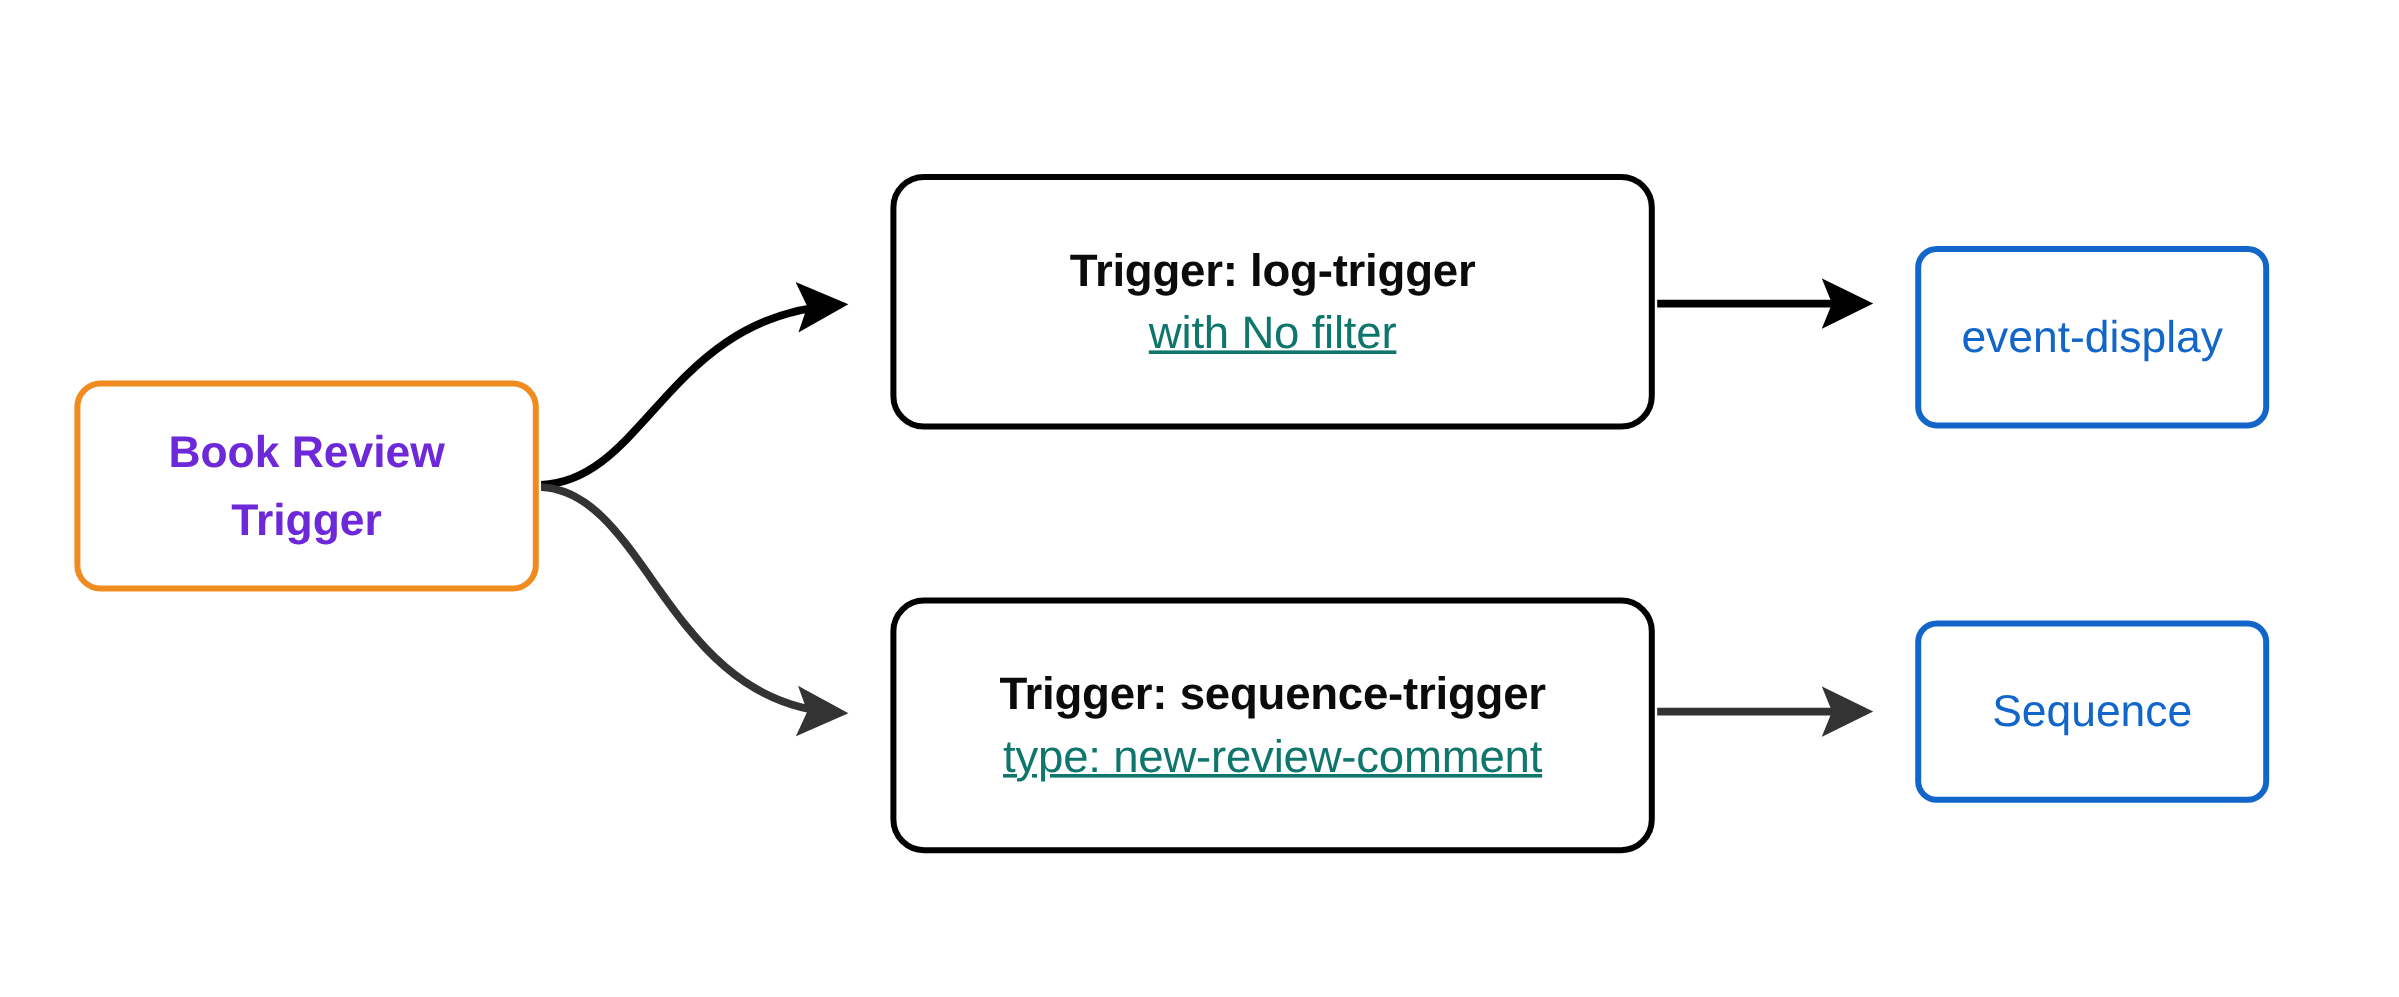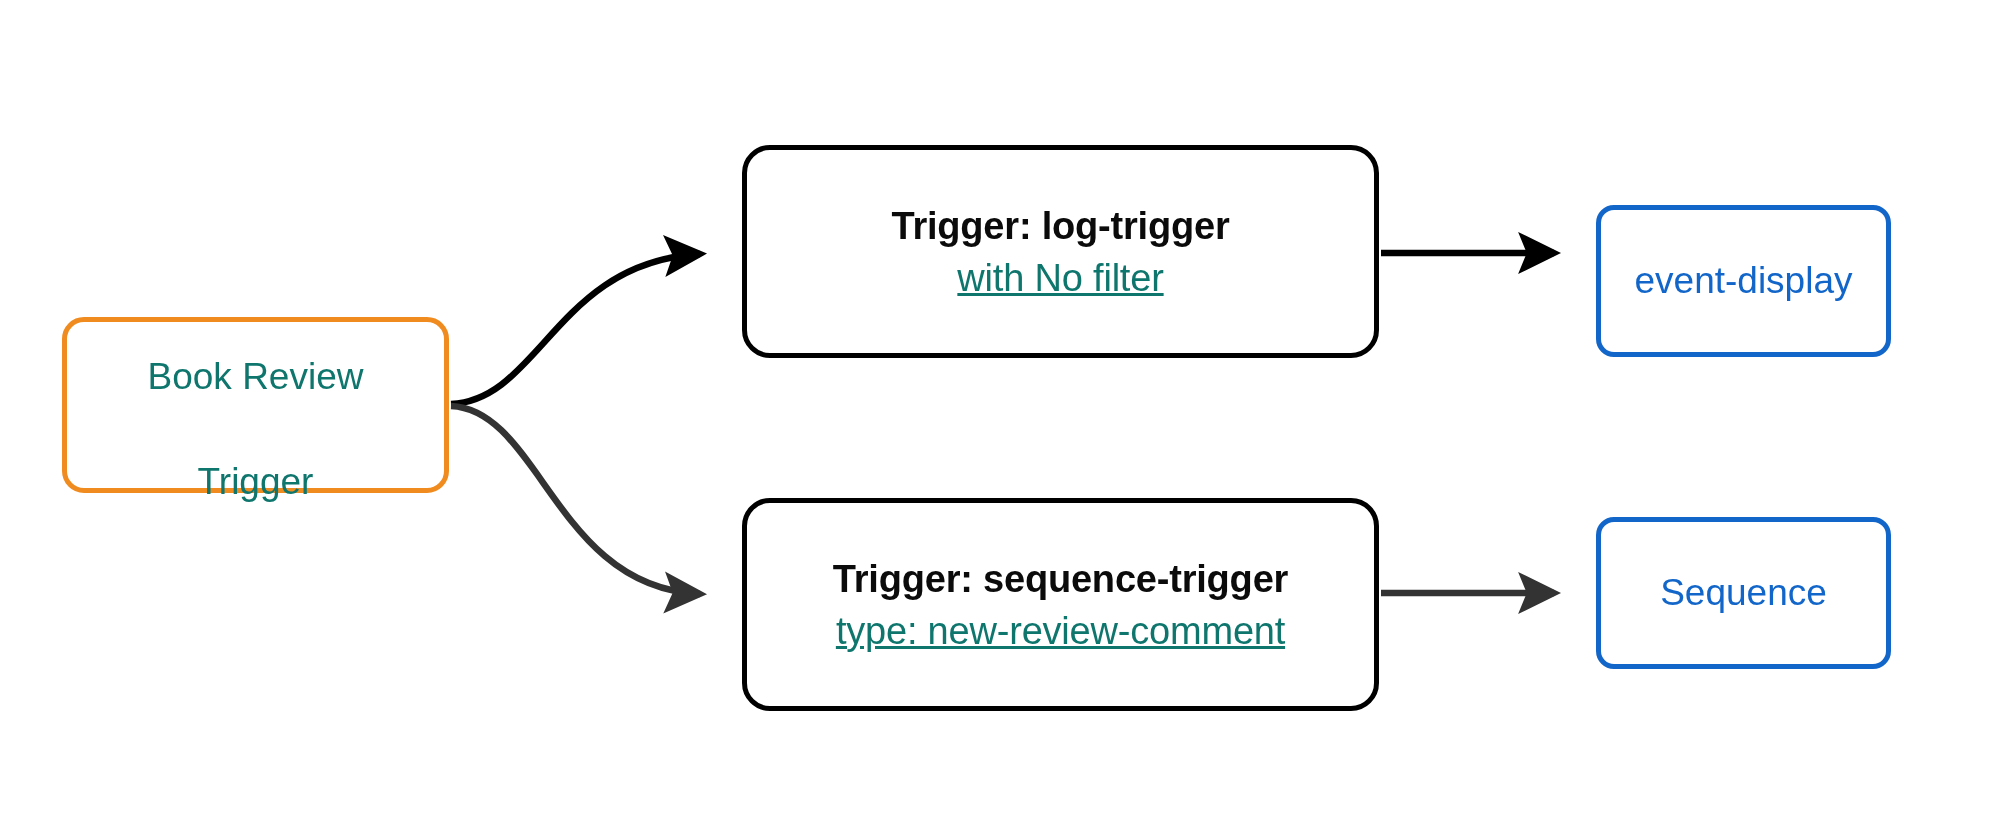--- a/index.html
+++ b/index.html
@@ -39,23 +39,22 @@
     top: 317px;
     width: 387px;
     height: 176px;
     border: 5px solid #F08C1F;
     border-radius: 22px;
     color: #F08C1F;
   }
   .node-broker .line {
     font-size: 37px;
     line-height: 57px;
-    font-weight: 400;
-    color: #0f766e;
-    margin-top: 48px;
+    font-weight: 700;
+    color: #6d28d9;
   }
   .node-trigger {
     left: 742px;
     width: 637px;
     height: 213px;
     border: 5px solid #000000;
     border-radius: 28px;
     color: #0b0b0b;
   }
   .node-trigger-top { top: 145px; }

